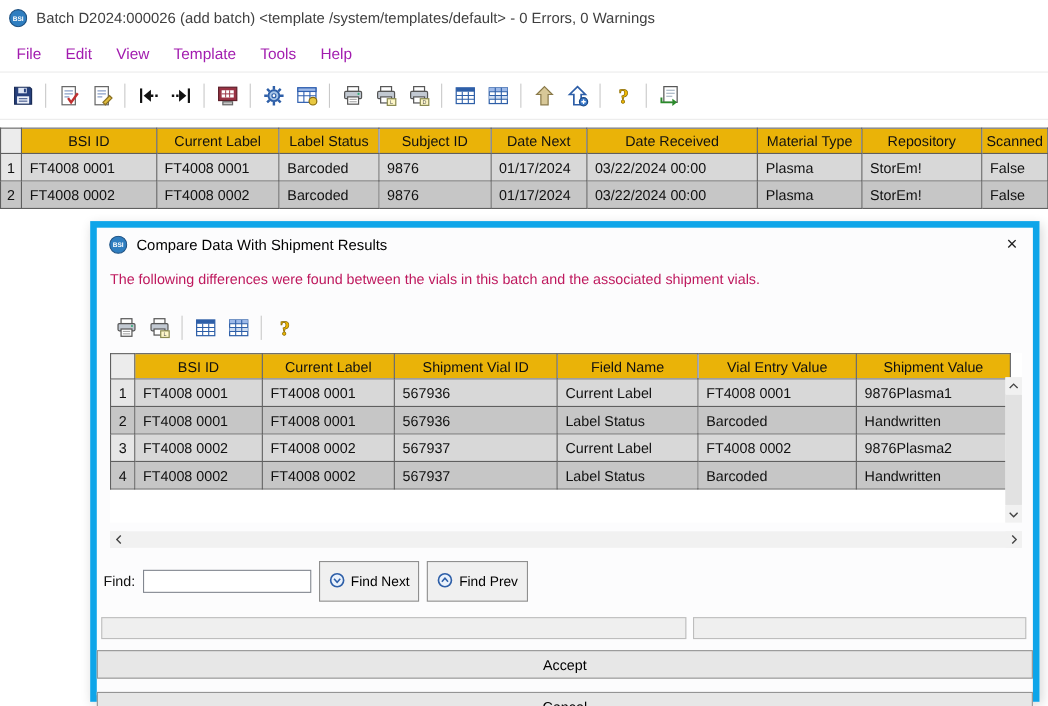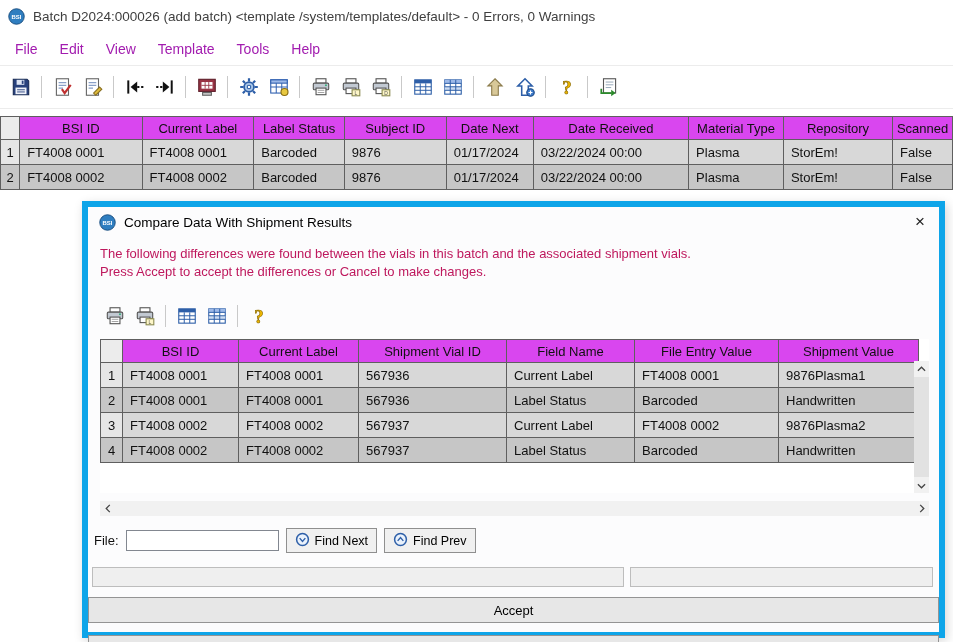--- a/index.html
+++ b/index.html
@@ -14,21 +14,21 @@
   .bsi-logo { display:inline-flex; width:17px; height:17px; }
   
   .menubar { height:34px; display:flex; align-items:center; padding-left:4px; font-size:14px; color:#a21caf; border-bottom:1px solid #ececec; }
   .menu-item { padding:4px 11px; cursor:default; }
   
   .toolbar { height:43px; display:flex; align-items:center; padding-left:6px; gap:1px; border-bottom:1px solid #ececec; }
   .tbtn { width:29px; height:29px; display:flex; align-items:center; justify-content:center; border:1px solid transparent; }
   .tsep { width:1px; height:22px; background:#c9c9c9; margin:0 5px; }
   
   table.grid { border-collapse:collapse; table-layout:fixed; background:#fff; }
-  .grid th { background:#d946ef; border:1px solid #5f5f5f; font-weight:normal; height:23px; text-align:center; padding:0 3px; overflow:hidden; white-space:nowrap; font-size:13px; }
+  .grid th { background:#eab308; border:1px solid #5f5f5f; font-weight:normal; height:23px; text-align:center; padding:0 3px; overflow:hidden; white-space:nowrap; font-size:13px; }
   .grid th:first-child { background:#ececec; }
   .grid td { border:1px solid #5f5f5f; height:25px; padding:0 7px; background:#d8d8d8; overflow:hidden; white-space:nowrap; font-size:13px; }
   .grid tbody tr:nth-child(even) td { background:#c6c6c6; }
   .grid td.rownum { background:#e6e6e6; text-align:center; padding:0 2px; }
   .main-grid { margin-top:7px; }
   .main-grid td:nth-child(8), .main-grid td:nth-child(9) { text-align:left; }
   
   .dialog {
     position:absolute; left:82px; top:201px; width:863px; height:437px;
     background:#fcfcfd; border:6px solid #0ea5e9; box-shadow:2px 3px 10px rgba(0,0,0,.16);
@@ -39,21 +39,21 @@
   .dlg-toolbar { display:flex; align-items:center; gap:1px; margin:20px 12px 0; height:30px; }
   .dlg-table-wrap { position:relative; margin:8px 10px 0 12px; height:154px; background:#fff; }
   .vscroll { position:absolute; right:0; top:22px; bottom:0; width:15px; background:#f1f1f1; display:flex; flex-direction:column; align-items:center; justify-content:space-between; }
   .vscroll .thumb { width:15px; flex:1; margin:1px 0; background:#e2e2e2; }
   .sbtn { width:15px; height:15px; display:flex; align-items:center; justify-content:center; background:#f1f1f1; }
   .hscroll { margin:8px 10px 0 12px; height:15px; background:#f1f1f1; display:flex; align-items:center; justify-content:space-between; }
   
   .find-row { display:flex; align-items:center; gap:7px; margin:12px 12px 0 6px; }
   .find-label { font-size:13px; }
   .find-input { width:153px; height:21px; border:1px solid #828790; background:#fff; font-family:"Liberation Sans",sans-serif; font-size:13px; padding:0 4px; }
-  .find-btn { display:flex; align-items:center; gap:5px; height:25px; padding:0 8px; background:#f0f0f0; border:1px solid #8f8f8f; font-family:"Liberation Sans",sans-serif; font-size:12.5px; cursor:default; }
+  .find-btn { display:flex; align-items:center; gap:5px; height:37px; padding:0 8px; background:#f0f0f0; border:1px solid #8f8f8f; font-family:"Liberation Sans",sans-serif; font-size:12.5px; cursor:default; }
   
   .statusbar { display:flex; gap:6px; margin:14px 6px 0 4px; }
   .status-panel { height:20px; background:#efefef; border:1px solid #bdbdbd; }
   .status-panel.left { width:532px; }
   .status-panel.right { flex:1; }
   .dlg-buttons { display:flex; justify-content:center; gap:12px; margin-top:10px;flex-direction:column; }
   .dlg-btn { min-width:76px; height:26px; background:#e7e7e7; border:1px solid #949494; font-family:"Liberation Sans",sans-serif; font-size:13px; cursor:default; }
 </style>
 </head>
 <body>
@@ -282,21 +282,20 @@
             <circle cx="9" cy="9" r="8.2" fill="#2f7ec0" stroke="#1c4f80"></circle>
             <text x="9" y="11.5" text-anchor="middle" font-size="6.3" font-weight="bold" fill="#fff" font-family="Liberation Sans, sans-serif">BSI</text>
           </svg>
       </span>
       <span>Compare Data With Shipment Results</span>
       <span class="dlg-close">×</span>
     </div>
 
     <div class="dlg-msg">
       <div>The following differences were found between the vials in this batch and the associated shipment vials.</div>
-      <div>Press Accept to accept the differences or Cancel to make changes.</div>
     </div>
 
     <div class="dlg-toolbar">
       <span class="tbtn">
         <svg viewBox="0 0 20 20" width="22" height="22">
             <rect x="5.5" y="2.5" width="9" height="4" fill="#fff" stroke="#555"></rect>
             <rect x="3" y="6.5" width="14" height="6" rx="1" fill="#c2c9d2" stroke="#555"></rect>
             <circle cx="14.5" cy="8.5" r="0.9" fill="#3a7"></circle>
             <rect x="5.5" y="11" width="9" height="6" fill="#fff" stroke="#555"></rect>
             <path d="M7 13h6M7 15h6" stroke="#999" stroke-width="0.8"></path>
@@ -346,21 +345,21 @@
             <col style="width:144px">
             <col style="width:140px">
         </colgroup>
         <thead>
             <tr>
               <th></th>
               <th>BSI ID</th>
               <th>Current Label</th>
               <th>Shipment Vial ID</th>
               <th>Field Name</th>
-              <th>File Entry Value</th>
+              <th>Vial Entry Value</th>
               <th>Shipment Value</th>
             </tr>
           </thead>
         <tbody>
             <tr>
               <td class="rownum">1</td>
               <td>FT4008 0001</td>
               <td>FT4008 0001</td>
               <td>567936</td>
               <td>Current Label</td>
@@ -418,21 +417,21 @@
           </svg>
       </span>
       <span class="sbtn">
         <svg width="6" height="9" viewBox="0 0 6 10">
             <path d="M1 1 L5 5 L1 9" fill="none" stroke="#444" stroke-width="1.4"></path>
           </svg>
       </span>
     </div>
 
     <div class="find-row">
-      <span class="find-label">File:</span>
+      <span class="find-label">Find:</span>
       <input class="find-input" type="text" value="" style="">
       <button class="find-btn">
         <span>
           <svg width="15" height="15" viewBox="0 0 16 16">
               <circle cx="8" cy="8" r="6.3" fill="#eaf2fc" stroke="#2e5fa8" stroke-width="1.6"></circle>
               <path d="M5 6.5 L8 10 L11 6.5" fill="none" stroke="#2e5fa8" stroke-width="1.5"></path>
             </svg>
         </span>
         <span>Find Next</span>
       </button>

